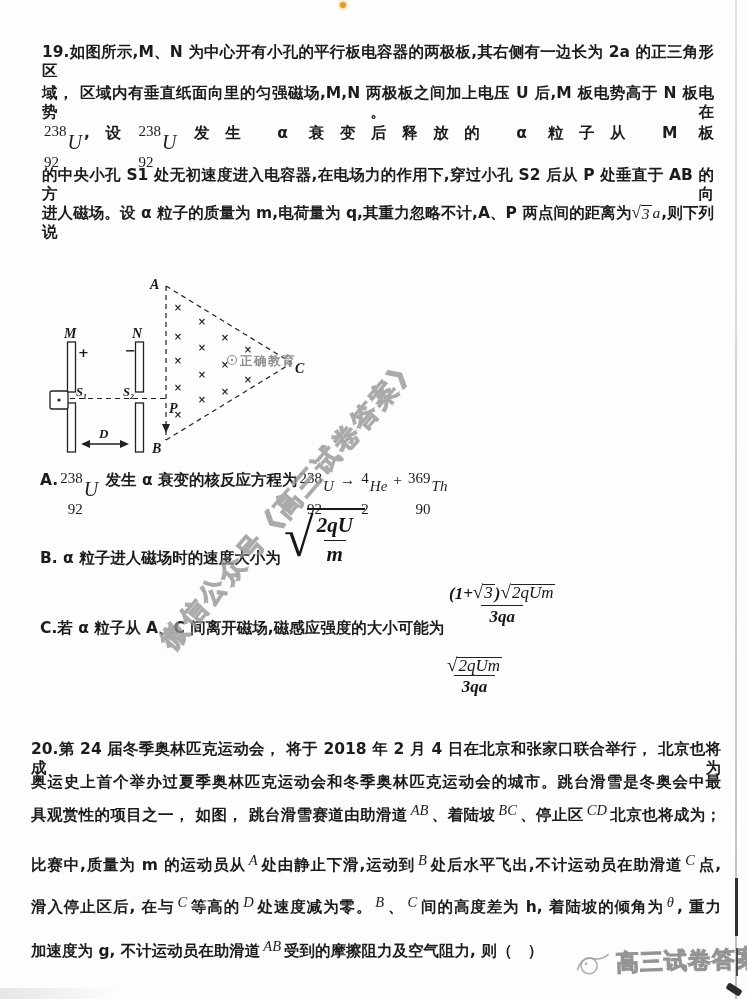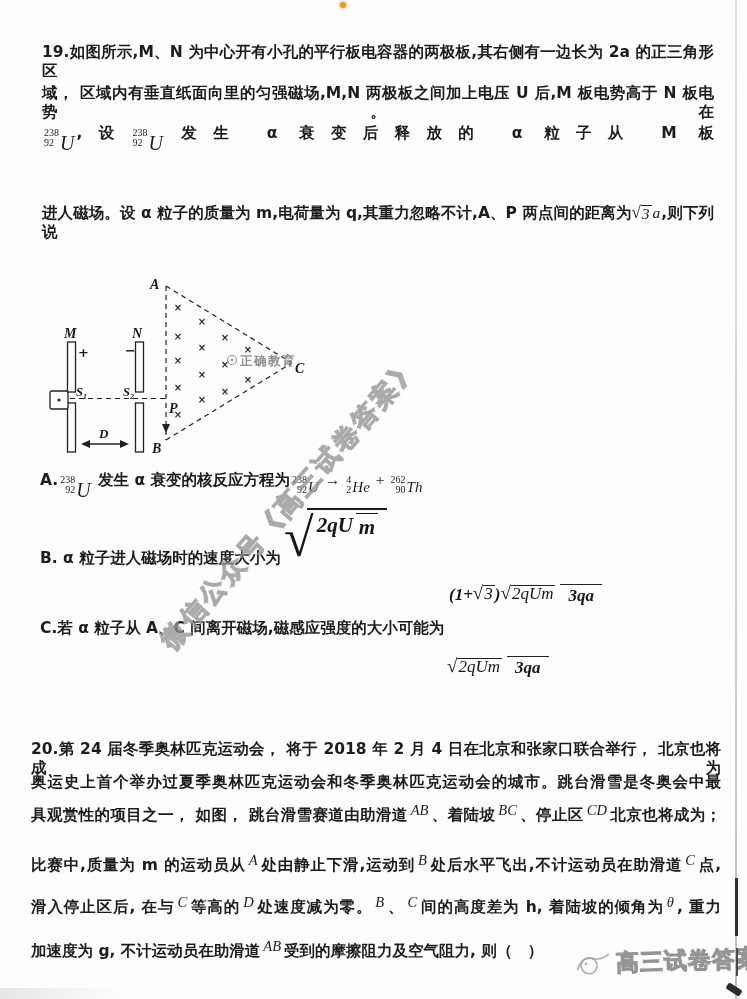--- a/index.html
+++ b/index.html
@@ -16,27 +16,27 @@
   .mvar{font-family:"Liberation Serif",serif;font-style:italic;font-weight:500;
         position:relative;top:-5px;margin:0 3px;font-size:14.5px;}
   .mit{font-family:"Liberation Serif",serif;font-style:italic;font-weight:500;margin:0 1px;}
   .mop{font-family:"Liberation Serif",serif;margin:0 4px;font-weight:500;}
   .srad{display:inline-flex;align-items:flex-start;font-family:"Liberation Serif",serif;
         font-style:italic;font-weight:500;}
   .rsign{font-style:normal;font-size:17px;line-height:15px;}
   .rcand{border-top:1.4px solid #222;padding:0 2px 0 1px;line-height:15px;}
   .iso{display:inline-flex;align-items:flex-start;vertical-align:-3px;margin:0 2px;font-weight:500;}
   .iso-st{display:inline-flex;flex-direction:column;font-family:"Liberation Serif",serif;
-          font-style:normal;font-size:10px;line-height:9.5px;text-align:right;transform:translateY(-5px);}
+          font-style:normal;font-size:15px;line-height:9.5px;text-align:right;transform:translateY(-5px);gap:21px;}
   .iso-sym{font-family:"Liberation Serif",serif;font-style:italic;font-size:15px;line-height:1;margin-left:1px;}
   .iso-big .iso-sym{font-size:20px;}
   
   .formula{position:absolute;font-family:"Liberation Serif",serif;font-style:italic;
            font-weight:600;color:#161616;}
-  .vfrac{display:inline-flex;flex-direction:row;align-items:center;}
+  .vfrac{display:inline-flex;flex-direction:column;align-items:center;}
   .vfrac .f-num{padding:0 5px 1px;white-space:nowrap;display:inline-flex;align-items:flex-start;}
   .vfrac .f-den{border-top:1.6px solid #222;padding:1px 8px 0;white-space:nowrap;}
   .formula .rsign{font-size:19px;line-height:16px;}
   .formula .rcand{line-height:16px;}
   .rootwrap{display:flex;align-items:flex-start;}
   .root-glyph{font-size:54px;line-height:54px;font-style:normal;font-weight:400;transform:translateY(3px);}
   .root-body{border-top:2.2px solid #1a1a1a;margin-left:-7px;padding:3px 9px 0 7px;}
   .root-body .f-num{font-size:21px;padding:0 3px 2px;}
   .root-body .f-den{font-size:21px;border-top:1.8px solid #1a1a1a;padding:1px 3px 0;}
   #formula-b{left:284px;top:508px;}
@@ -80,20 +80,21 @@
           <span class="">92</span>
         </span>
         <span class="iso-sym">U</span>
       </span><span class="txt">,设</span><span class="iso iso-big">
         <span class="iso-st">
           <span class="">238</span>
           <span class="">92</span>
         </span>
         <span class="iso-sym">U</span>
       </span><span class="txt">发生 α 衰变后释放的 α 粒子从 M 板</span></div>
+  <div class="line" style="top:166px"><span class="txt">的中央小孔 S1 处无初速度进入电容器,在电场力的作用下,穿过小孔 S2 后从 P 处垂直于 AB 的方向</span></div>
   <div class="line" style="top:203px"><span class="txt">进人磁场。设 α 粒子的质量为 m,电荷量为 q,其重力忽略不计,A、P 两点间的距离为</span><span class="srad">
         <span class="rsign">√</span>
         <span class="rcand">3</span>
       </span><span class="mit">a</span><span class="txt">,则下列说</span></div>
 
   <svg id="diagram" width="270" height="200" viewBox="0 0 270 200">
 
     <g>
       <rect x="27.5" y="70" width="8" height="50" fill="#ffffff" stroke="#222" stroke-width="1.3"></rect>
       <rect x="27.5" y="131" width="8" height="49" fill="#ffffff" stroke="#222" stroke-width="1.3"></rect>
@@ -172,21 +173,21 @@
         </span>
         <span class="iso-sym">U</span>
       </span><span class="mop">→</span><span class="iso">
         <span class="iso-st">
           <span class="">4</span>
           <span class="">2</span>
         </span>
         <span class="iso-sym">He</span>
       </span><span class="mop">+</span><span class="iso">
         <span class="iso-st">
-          <span class="">262</span>
+          <span class="">369</span>
           <span class="">90</span>
         </span>
         <span class="iso-sym">Th</span>
       </span></div>
 
   <div class="opt-line" style="top:548px">B. α 粒子进人磁场时的速度大小为</div>
   <div class="formula" id="formula-b">
     <span class="rootwrap">
       <span class="root-glyph">√</span>
       <span class="root-body">

